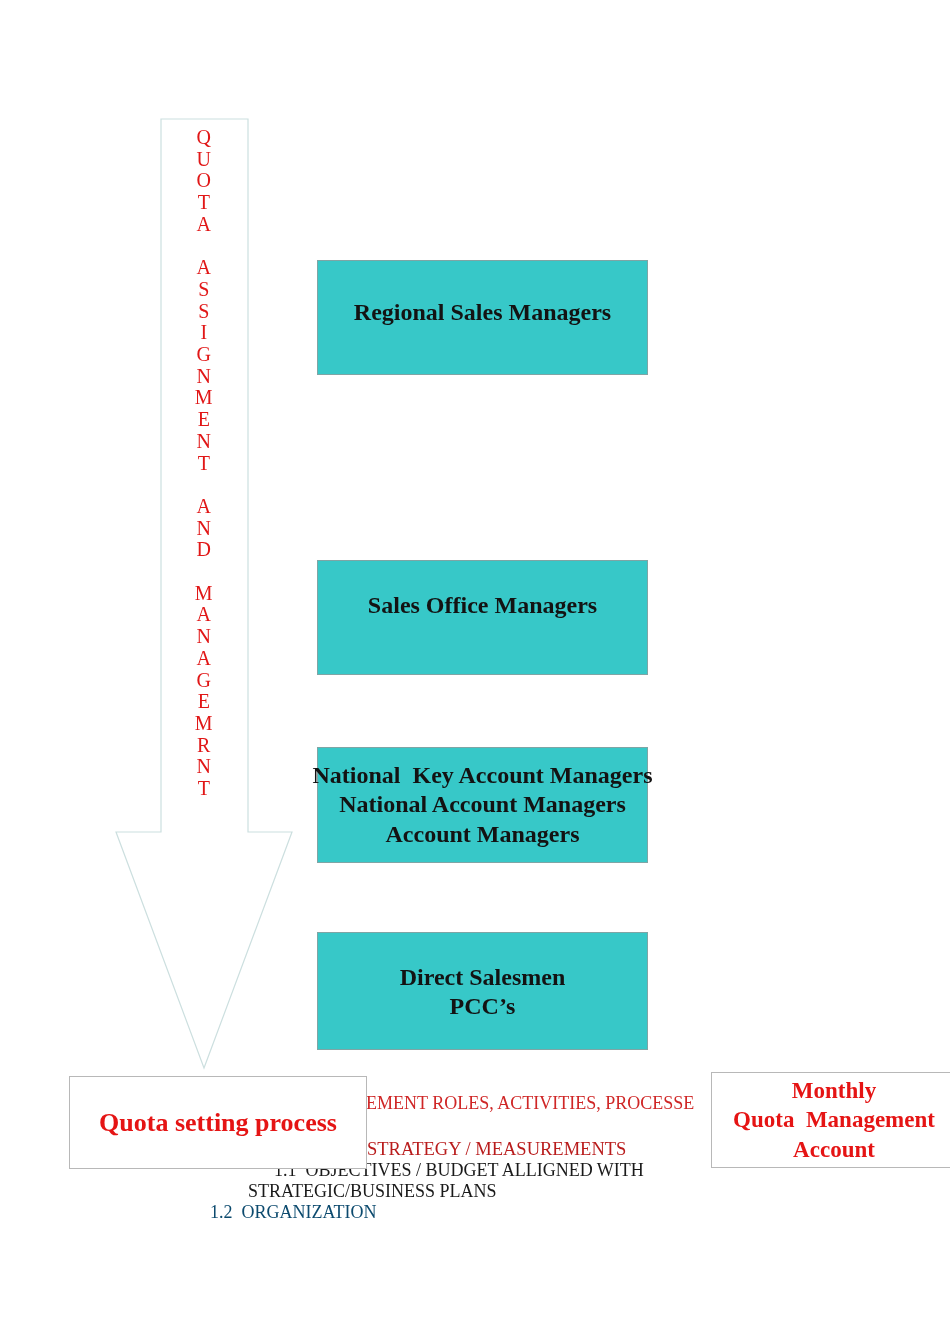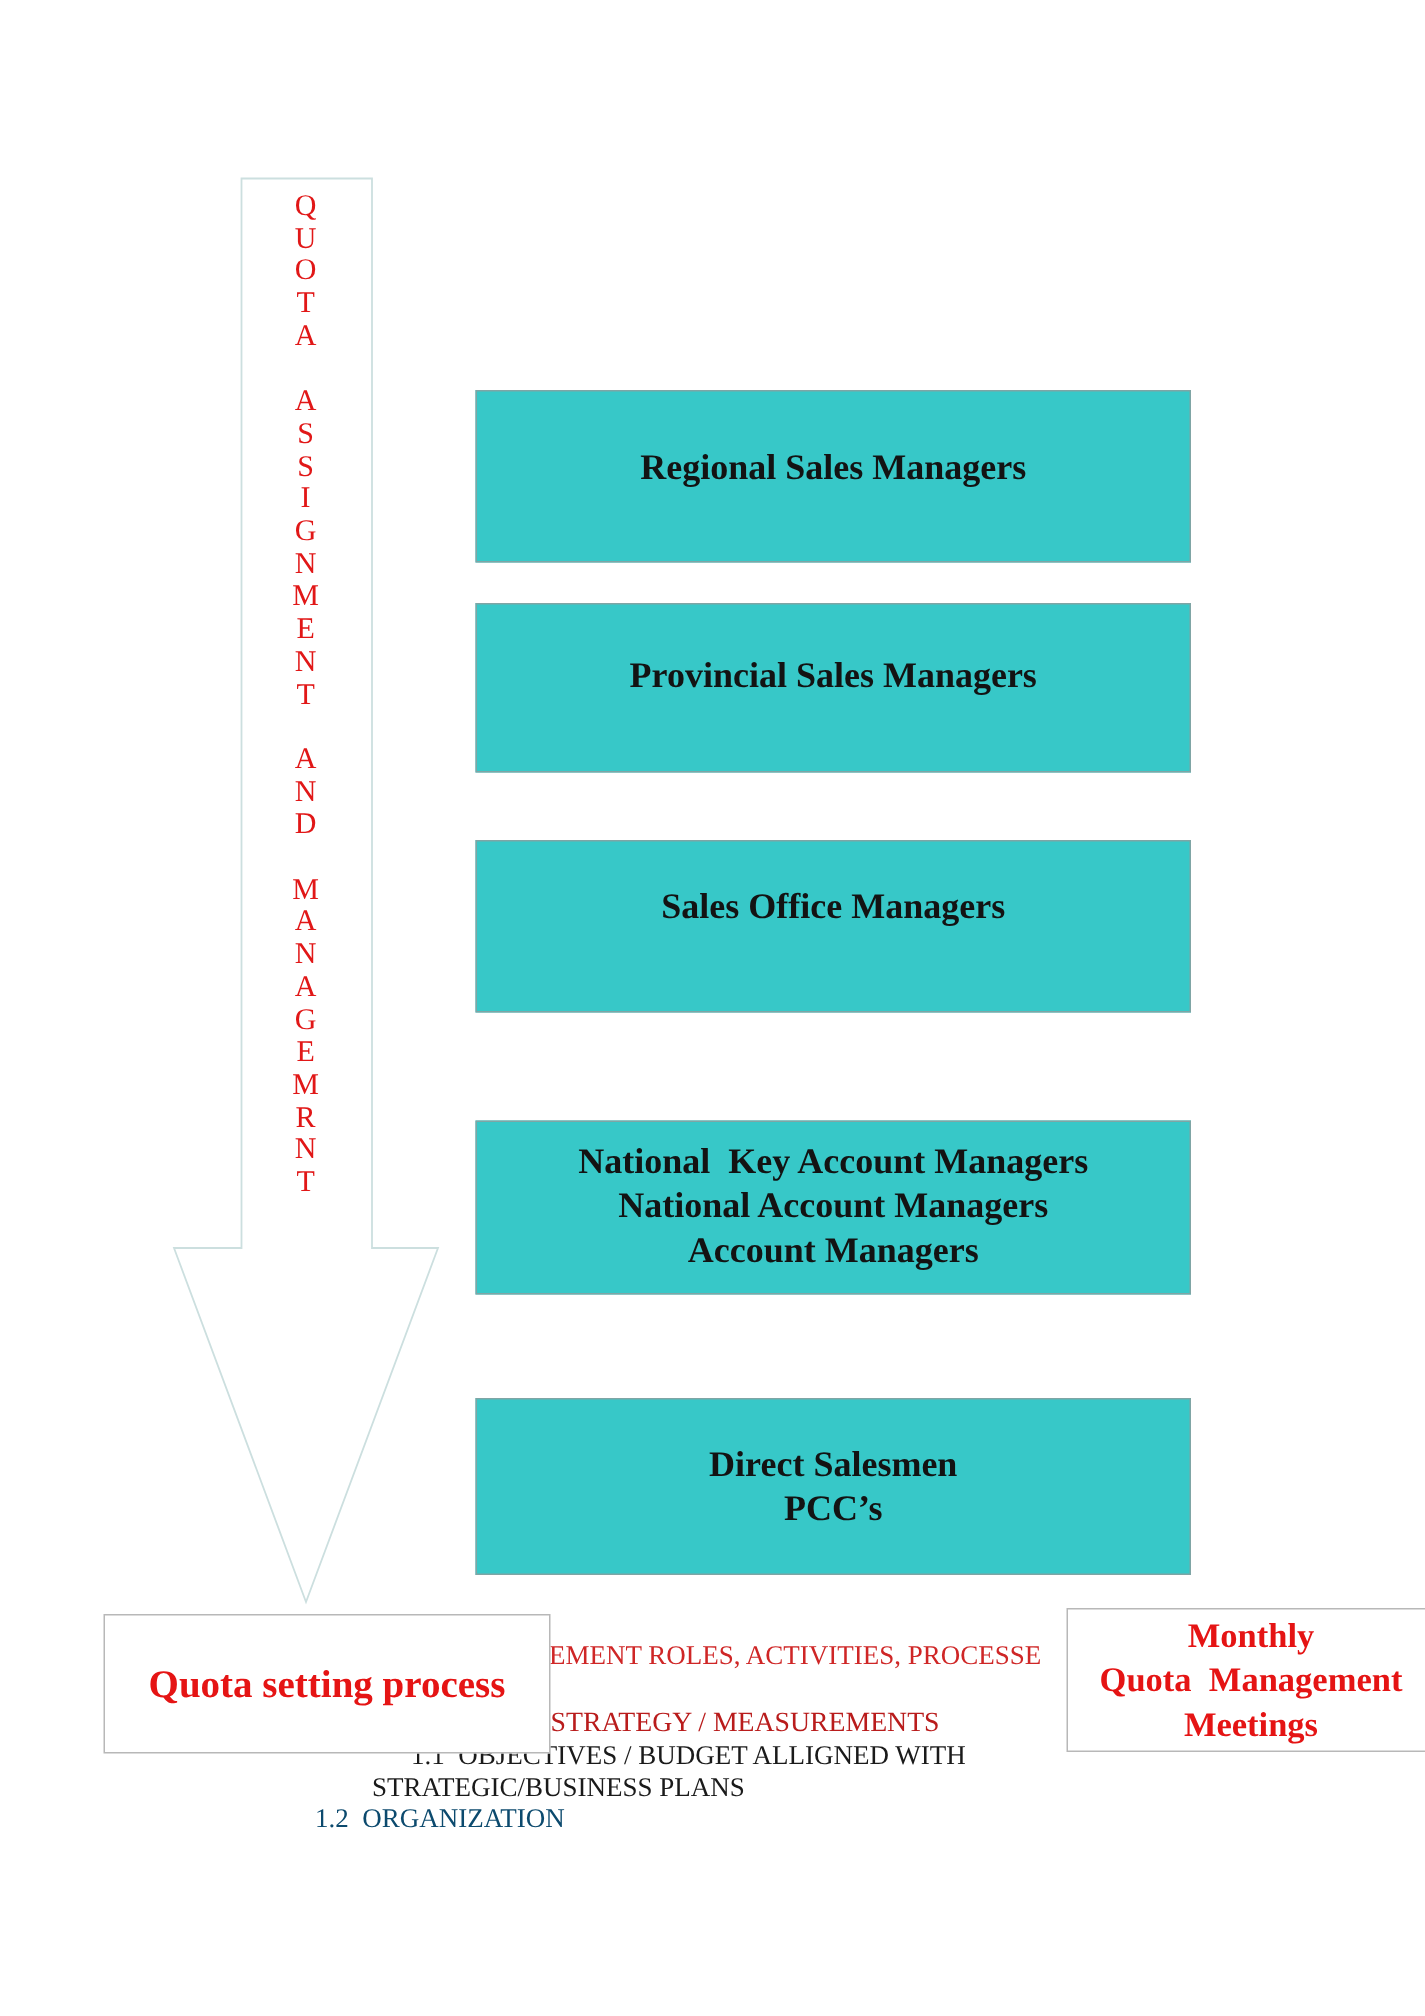--- a/index.html
+++ b/index.html
@@ -20,21 +20,21 @@
     text-align:center;
     color:#e11717;
     font-size:20px;
     line-height:21.7px;
     white-space:pre;
     letter-spacing:0.5px;
   }
   
   .org-box{
     position:absolute;
-    left:317px;width:477px;
+    left:317px;width:331px;
     background:#37c8c8;
     border:1px solid #7fa5a5;
     box-sizing:border-box;
     display:flex;align-items:center;justify-content:center;
     text-align:center;
     z-index:1;
     color:#131313;
     font-weight:bold;
     font-size:24px;
     line-height:29.5px;
@@ -116,23 +116,20 @@
 G
 E
 M
 R
 N
 T</div>
 
   <div class="org-box b1">
     <span>Regional Sales Managers</span>
   </div>
-  <div class="org-box b2">
-    <span>Provincial Sales Managers</span>
-  </div>
   <div class="org-box b3">
     <span>Sales Office Managers</span>
   </div>
   <div class="org-box b4">
     <span>National  Key Account Managers
 National Account Managers
 Account Managers</span>
   </div>
   <div class="org-box b5">
     <span>Direct Salesmen
@@ -144,16 +141,16 @@
   <div class="bg-line bg-k1">1.1  OBJECTIVES / BUDGET ALLIGNED WITH</div>
   <div class="bg-line bg-k2">STRATEGIC/BUSINESS PLANS</div>
   <div class="bg-line bg-k3">1.2  ORGANIZATION</div>
 
   <div class="callout quota-setting">
     <span>Quota setting process</span>
   </div>
   <div class="callout monthly">
     <span>Monthly
 Quota  Management
-Meetings</span>
+Account</span>
   </div>
 
 </div>
 
 </body></html>

